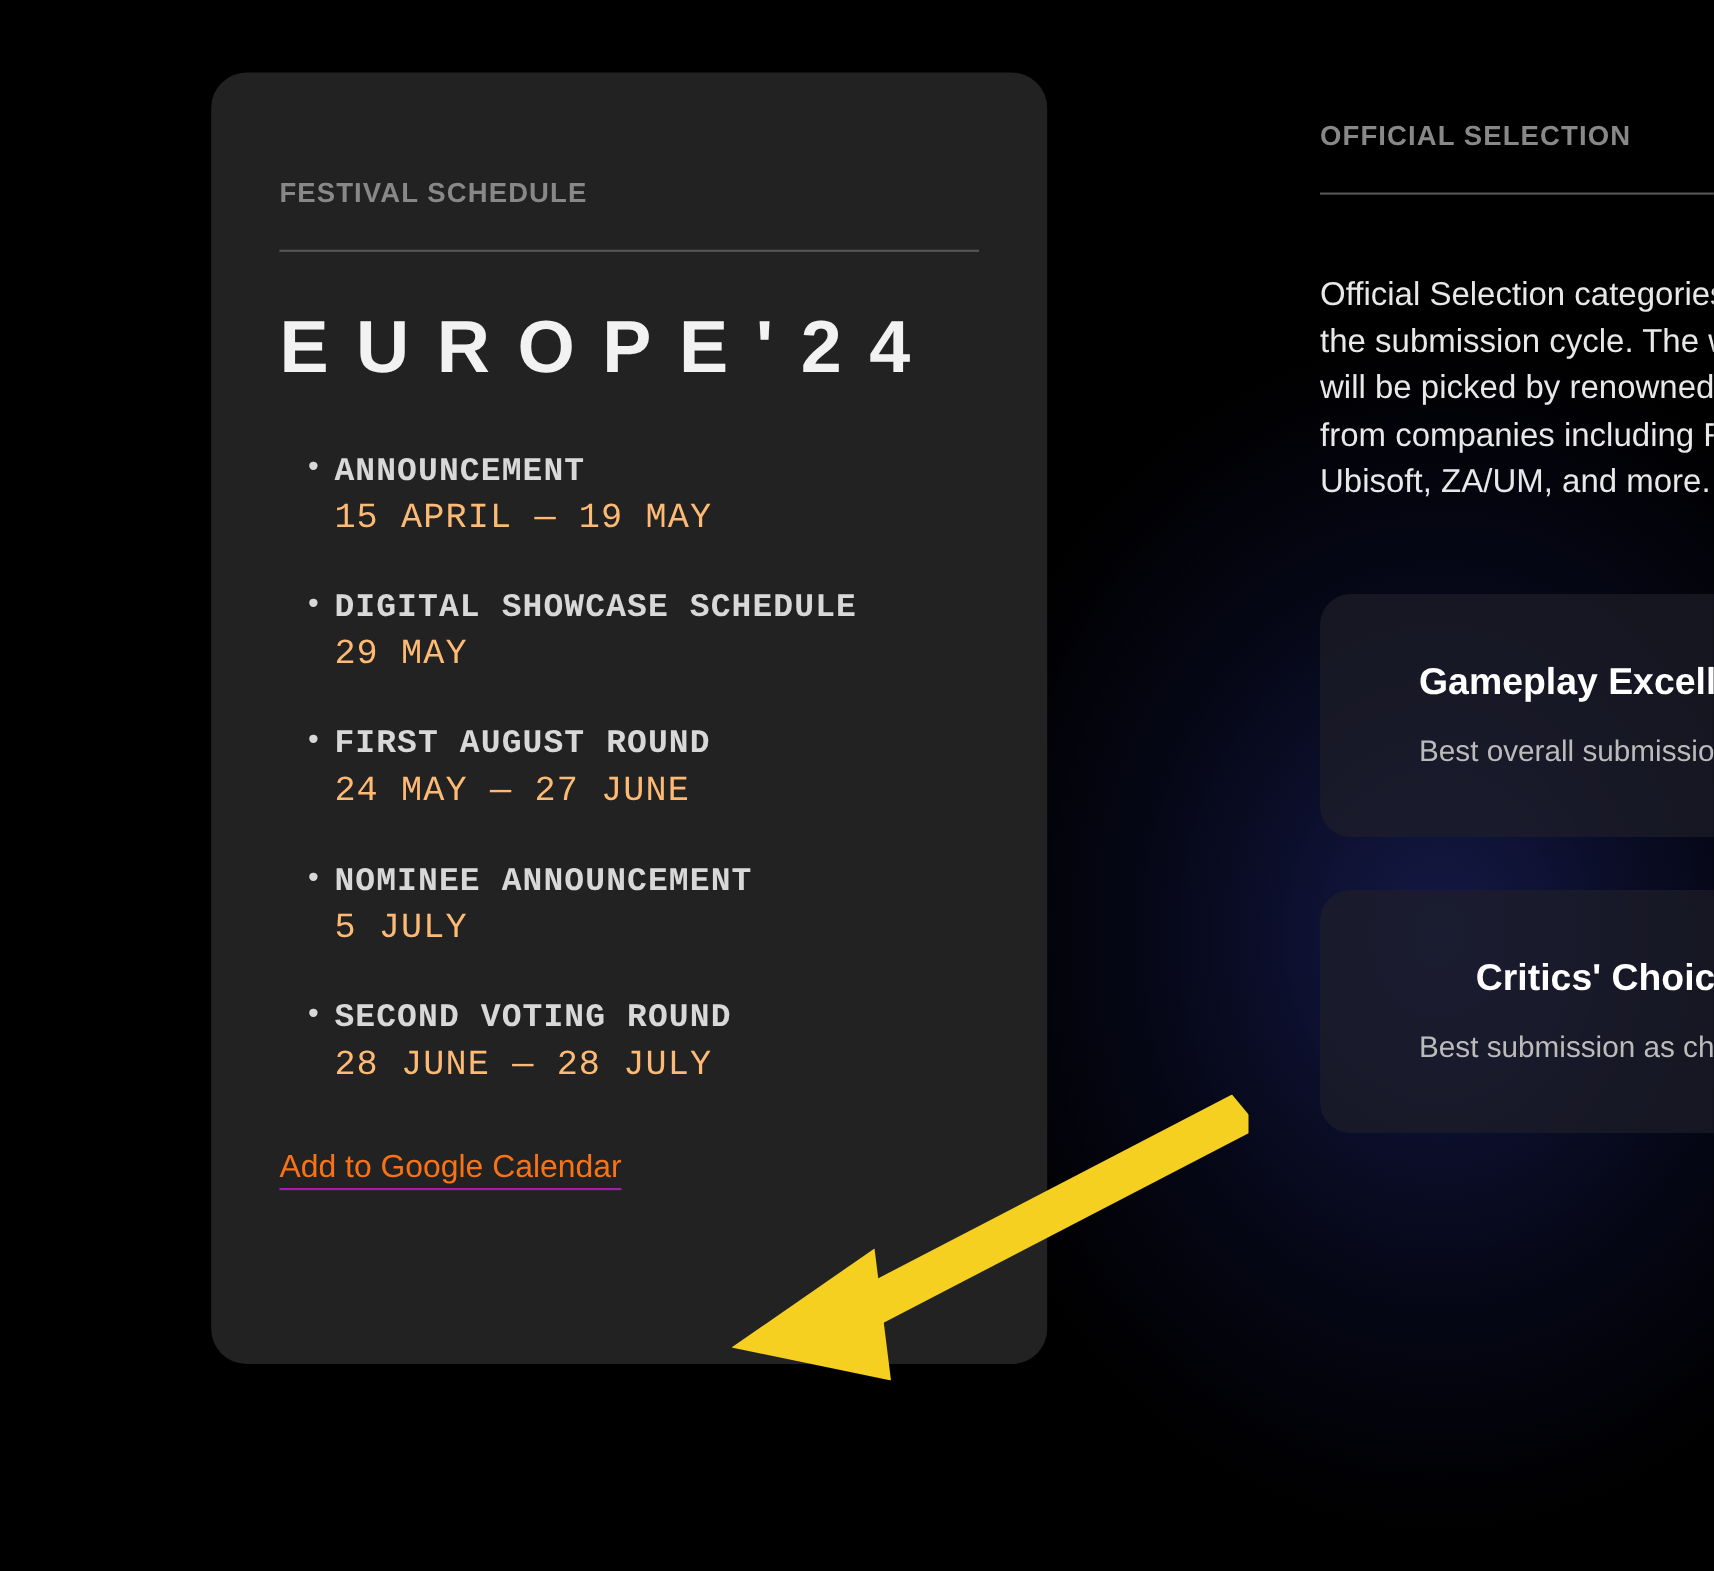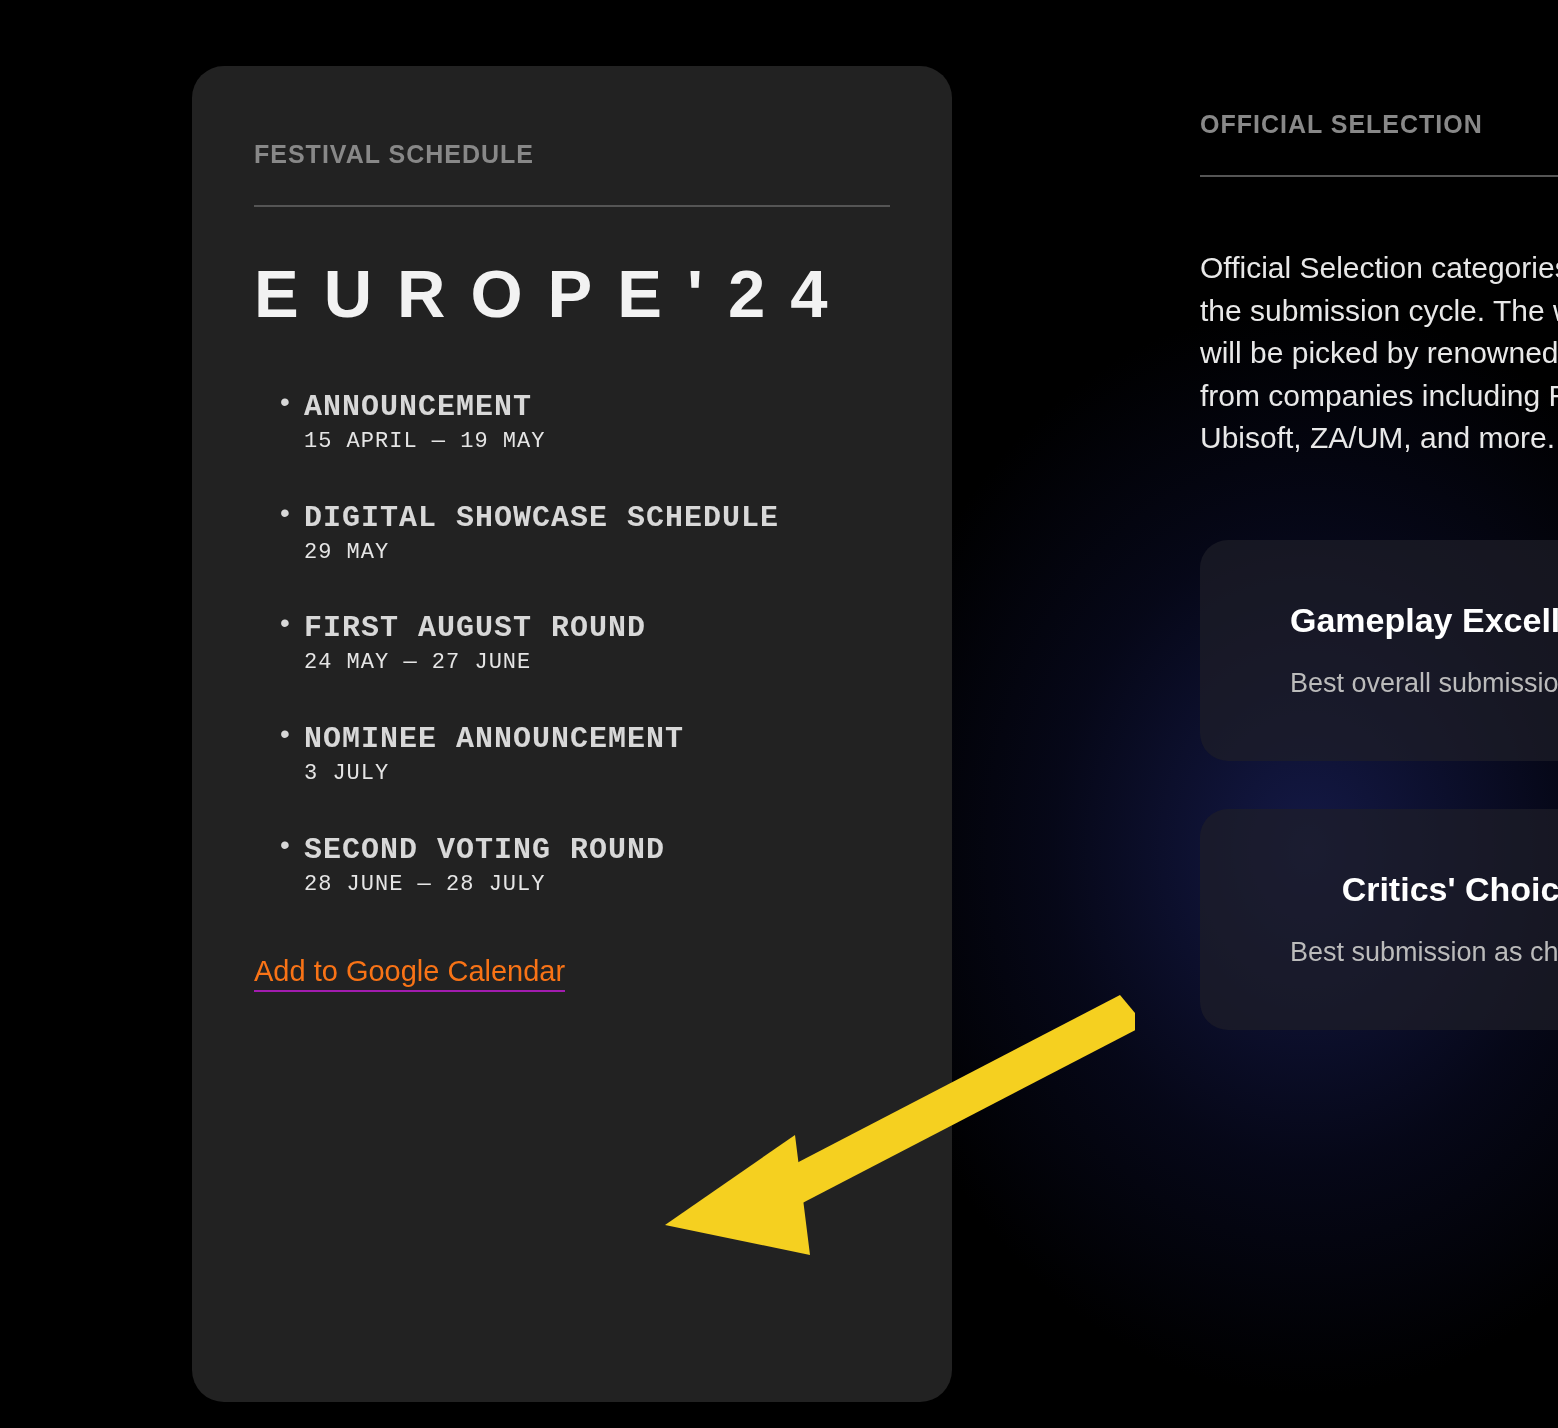--- a/index.html
+++ b/index.html
@@ -26,24 +26,24 @@
       height: 1100px;
       background: radial-gradient(ellipse at center, rgba(40, 50, 140, 0.5) 0%, rgba(20, 25, 80, 0.3) 40%, transparent 70%);
       pointer-events: none;
     }
     
     .schedule-card {
       position: absolute;
       left: 192px;
       top: 66px;
       width: 760px;
-      height: 1336px;
+      height: 1174px;
       background: #222222;
       border-radius: 32px;
-      padding: 74px 62px 62px 62px;
+      padding: 96px 62px 62px 62px;
     }
     
     .schedule-header {
       font-size: 25px;
       font-weight: 700;
       letter-spacing: 1px;
       color: #888888;
       padding-bottom: 36px;
     }
     
@@ -86,23 +86,23 @@
       font-family: "Courier New", Courier, monospace;
       font-size: 30px;
       font-weight: 700;
       color: #d8d8d8;
       letter-spacing: 1px;
       line-height: 1.3;
     }
     
     .schedule-item-date {
       font-family: "Courier New", Courier, monospace;
-      font-size: 22px;
+      font-size: 32px;
       font-weight: 400;
-      color: #e5e5e5;
+      color: #fdba74;
       letter-spacing: 1px;
       line-height: 1.35;
     }
     
     .calendar-link {
       display: inline-block;
       margin-top: 14px;
       font-size: 29px;
       color: #f97316;
       text-decoration: none;
@@ -191,21 +191,21 @@
     <li class="schedule-item">
       <div class="schedule-item-title">DIGITAL SHOWCASE SCHEDULE</div>
       <div class="schedule-item-date">29 MAY</div>
     </li>
     <li class="schedule-item">
       <div class="schedule-item-title">FIRST AUGUST ROUND</div>
       <div class="schedule-item-date">24 MAY — 27 JUNE</div>
     </li>
     <li class="schedule-item">
       <div class="schedule-item-title">NOMINEE ANNOUNCEMENT</div>
-      <div class="schedule-item-date">3 JULY</div>
+      <div class="schedule-item-date">5 JULY</div>
     </li>
     <li class="schedule-item">
       <div class="schedule-item-title">SECOND VOTING ROUND</div>
       <div class="schedule-item-date">28 JUNE — 28 JULY</div>
     </li>
   </ul>
   
   <a class="calendar-link">Add to Google Calendar</a>
 </div>
 

